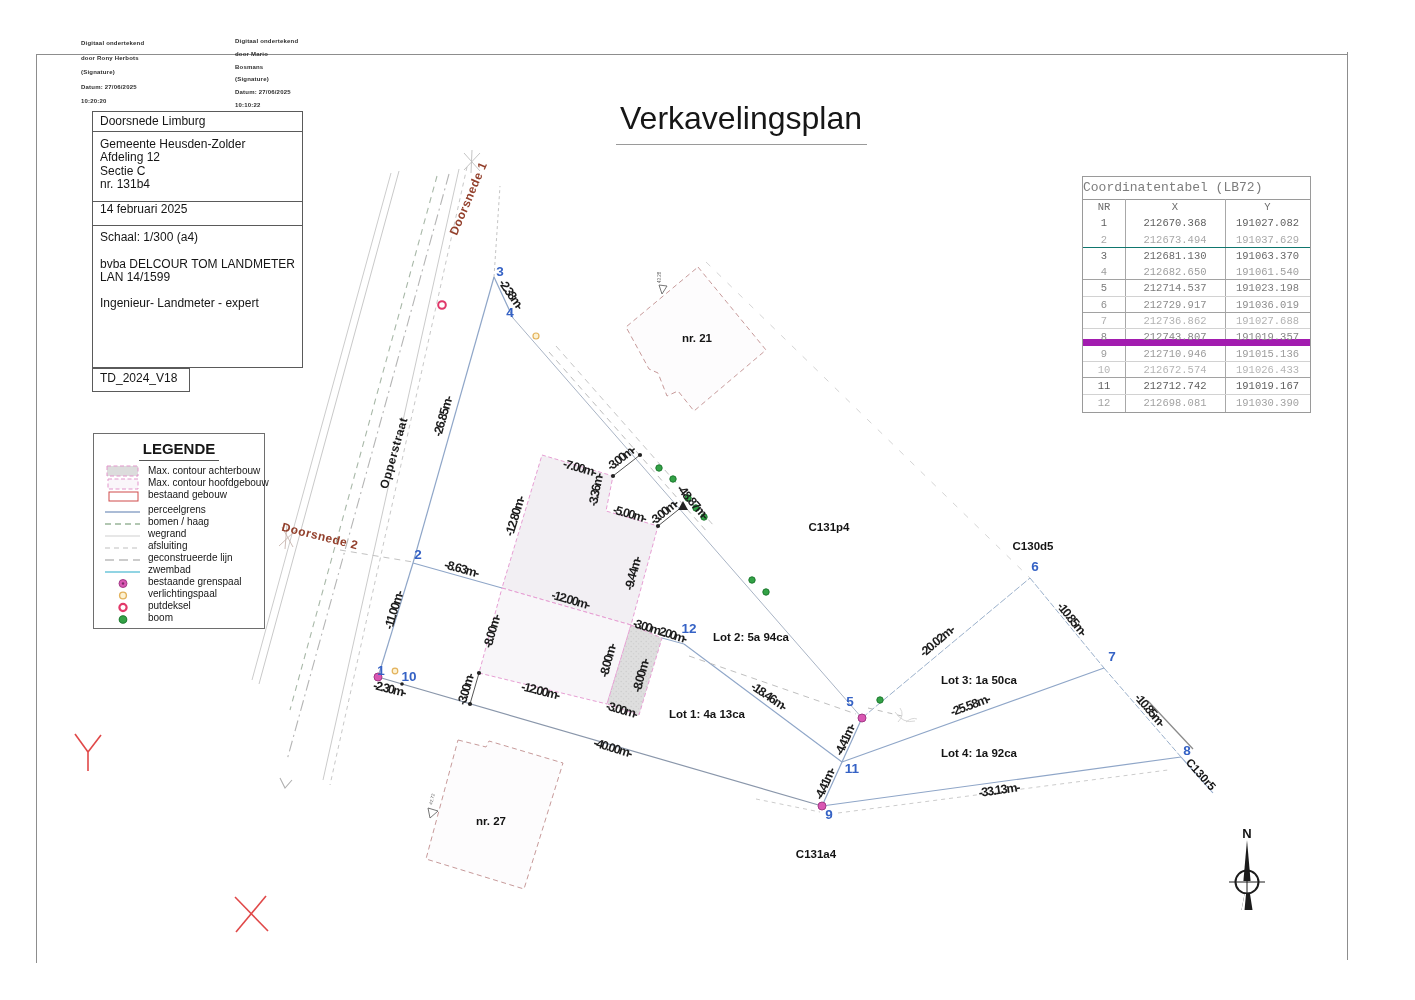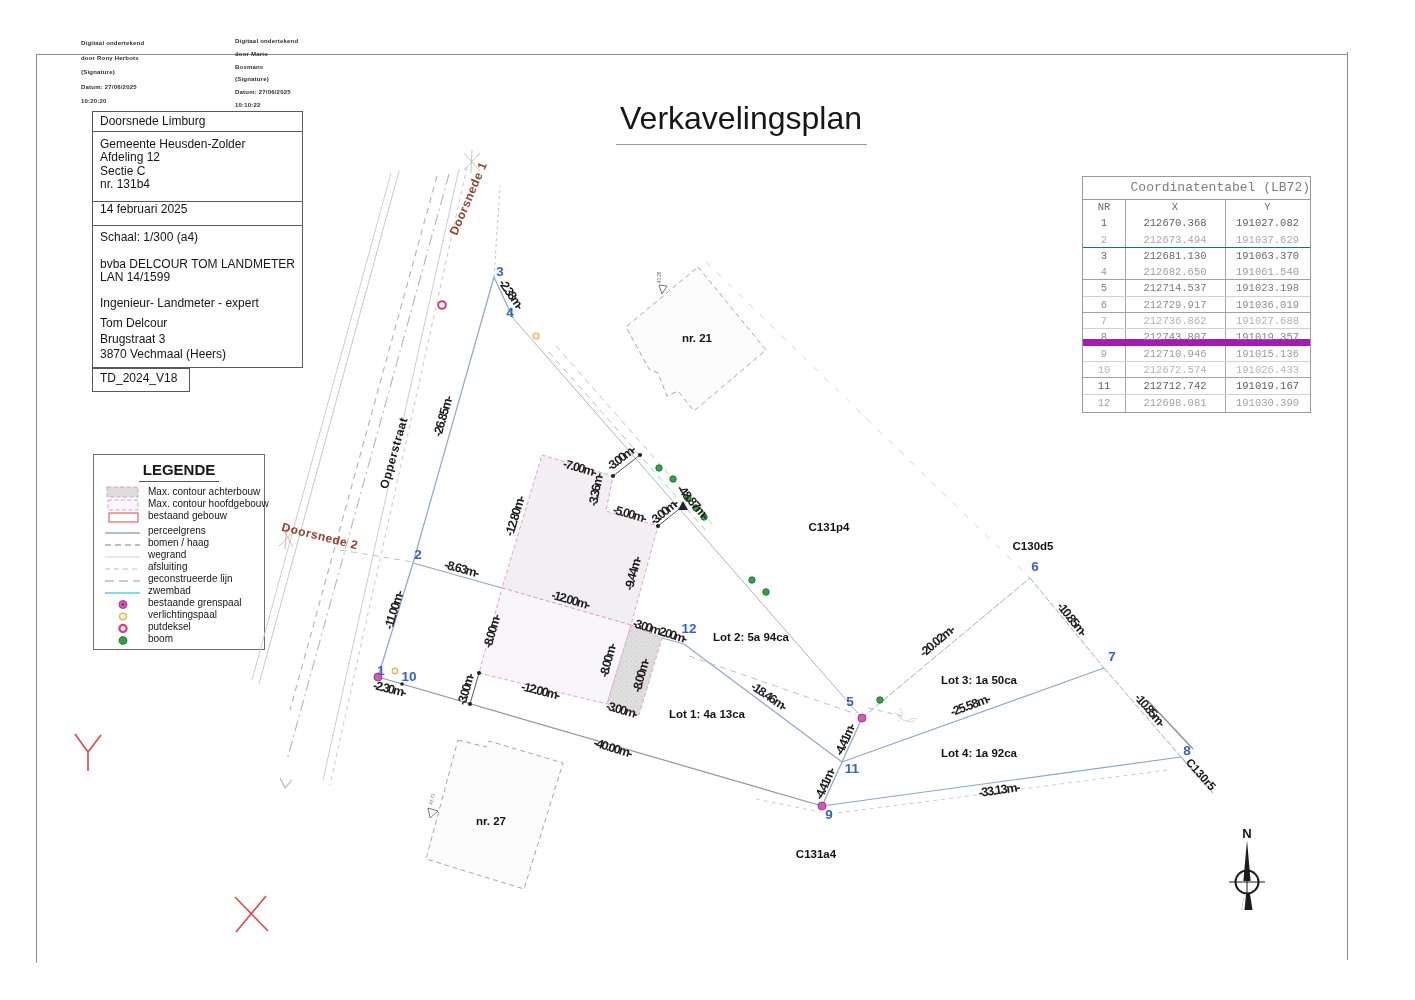--- a/index.html
+++ b/index.html
@@ -35,28 +35,27 @@
 <div class="abs ib" style="left:92px;top:131px;width:211px;height:71px;"></div>
 <div class="abs it" style="left:100px;top:138px;">Gemeente Heusden-Zolder<br>Afdeling 12<br>Sectie C<br>nr. 131b4</div>
 
 <div class="abs ib" style="left:92px;top:201px;width:211px;height:25px;"></div>
 <div class="abs it" style="left:100px;top:203px;">14 februari 2025</div>
 
 <div class="abs ib" style="left:92px;top:225px;width:211px;height:143px;"></div>
 <div class="abs it" style="left:100px;top:231px;">Schaal: 1/300 (a4)</div>
 <div class="abs it" style="left:100px;top:258px;">bvba DELCOUR TOM LANDMETER<br>LAN 14/1599</div>
 <div class="abs it" style="left:100px;top:297px;">Ingenieur- Landmeter - expert</div>
-<div class="abs it" style="left:100px;top:316px;line-height:15.5px;">Tom Delcour<br>Brugstraat 3<br>3870 Vechmaal (Heers)</div>
 
 <div class="abs ib" style="left:92px;top:368px;width:98px;height:24px;"></div>
 <div class="abs it" style="left:100px;top:372px;">TD_2024_V18</div>
 
 <div class="abs" style="left:1082px;top:176px;width:229px;height:237px;border:1px solid #9a9a9a;box-sizing:border-box;font-family:'Liberation Mono',monospace;">
 
-  <div class="abs" style="left:0;top:0;width:227px;height:22px;border-bottom:1px solid #9a9a9a;font-size:13px;color:#7d7d7d;text-align:right;line-height:22px;letter-spacing:0px;">Coordinatentabel (LB72)</div>
+  <div class="abs" style="left:0;top:0;width:227px;height:22px;border-bottom:1px solid #9a9a9a;font-size:13px;color:#7d7d7d;text-align:left;line-height:22px;letter-spacing:0px;">Coordinatentabel (LB72)</div>
 
   <div class="abs" style="left:42px;top:22px;width:0;height:213px;border-left:1px solid #a8a8a8;"></div>
   <div class="abs" style="left:142px;top:22px;width:0;height:213px;border-left:1px solid #a8a8a8;"></div>
 
   <div class="abs" style="left:0;top:22px;width:227px;font-size:10.5px;">
     <div style="box-sizing:border-box;height:16.3px;line-height:16px;color:#6b6b6b;"><span style="display:inline-block;width:42px;text-align:center;">NR</span><span style="display:inline-block;width:100px;text-align:center;">X</span><span style="display:inline-block;width:85px;text-align:center;">Y</span></div>
     <div style="box-sizing:border-box;height:16.3px;line-height:16px;color:#5e5e5e;"><span style="display:inline-block;width:42px;text-align:center;">1</span><span style="display:inline-block;width:100px;text-align:center;">212670.368</span><span style="display:inline-block;width:85px;text-align:center;">191027.082</span></div>
     <div style="box-sizing:border-box;height:16.3px;line-height:16px;color:#a9a9a9;border-bottom:1px solid #0f766e;font-family:Liberation Mono, monospace;"><span style="display:inline-block;width:42px;text-align:center;">2</span><span style="display:inline-block;width:100px;text-align:center;">212673.494</span><span style="display:inline-block;width:85px;text-align:center;">191037.629</span></div>
     <div style="box-sizing:border-box;height:16.3px;line-height:16px;color:#686868;"><span style="display:inline-block;width:42px;text-align:center;">3</span><span style="display:inline-block;width:100px;text-align:center;">212681.130</span><span style="display:inline-block;width:85px;text-align:center;">191063.370</span></div>
     <div style="box-sizing:border-box;height:16.3px;line-height:16px;color:#9d9d9d;border-bottom:1px solid #a2a2a2;"><span style="display:inline-block;width:42px;text-align:center;">4</span><span style="display:inline-block;width:100px;text-align:center;">212682.650</span><span style="display:inline-block;width:85px;text-align:center;">191061.540</span></div>
@@ -64,21 +63,21 @@
     <div style="box-sizing:border-box;height:16.3px;line-height:16px;color:#8d8d8d;border-bottom:1px solid #a2a2a2;"><span style="display:inline-block;width:42px;text-align:center;">6</span><span style="display:inline-block;width:100px;text-align:center;">212729.917</span><span style="display:inline-block;width:85px;text-align:center;">191036.019</span></div>
     <div style="box-sizing:border-box;height:16.3px;line-height:16px;color:#b2b2b2;border-bottom:1px solid #d2d2d2;"><span style="display:inline-block;width:42px;text-align:center;">7</span><span style="display:inline-block;width:100px;text-align:center;">212736.862</span><span style="display:inline-block;width:85px;text-align:center;">191027.688</span></div>
     <div style="box-sizing:border-box;height:16.3px;line-height:16px;color:#868686;border-bottom:7px solid #a21caf;"><span style="display:inline-block;width:42px;text-align:center;">8</span><span style="display:inline-block;width:100px;text-align:center;">212743.807</span><span style="display:inline-block;width:85px;text-align:center;">191019.357</span></div>
     <div style="box-sizing:border-box;height:16.3px;line-height:16px;color:#9b9b9b;border-bottom:1px solid #d2d2d2;"><span style="display:inline-block;width:42px;text-align:center;">9</span><span style="display:inline-block;width:100px;text-align:center;">212710.946</span><span style="display:inline-block;width:85px;text-align:center;">191015.136</span></div>
     <div style="box-sizing:border-box;height:16.3px;line-height:16px;color:#b5b5b5;border-bottom:1px solid #a2a2a2;"><span style="display:inline-block;width:42px;text-align:center;">10</span><span style="display:inline-block;width:100px;text-align:center;">212672.574</span><span style="display:inline-block;width:85px;text-align:center;">191026.433</span></div>
     <div style="box-sizing:border-box;height:16.3px;line-height:16px;color:#5e5e5e;border-bottom:1px solid #d2d2d2;"><span style="display:inline-block;width:42px;text-align:center;">11</span><span style="display:inline-block;width:100px;text-align:center;">212712.742</span><span style="display:inline-block;width:85px;text-align:center;">191019.167</span></div>
     <div style="box-sizing:border-box;height:16.3px;line-height:16px;color:#a2a2a2;"><span style="display:inline-block;width:42px;text-align:center;">12</span><span style="display:inline-block;width:100px;text-align:center;">212698.081</span><span style="display:inline-block;width:85px;text-align:center;">191030.390</span></div>
   </div>
 </div>
 
-<div class="abs" style="left:93px;top:433px;width:172px;height:196px;border:1px solid #6e6e6e;box-sizing:border-box;margin-top:21px;">
+<div class="abs" style="left:93px;top:433px;width:172px;height:196px;border:1px solid #6e6e6e;box-sizing:border-box;">
 
   <div class="abs" style="left:0;top:6px;width:170px;text-align:center;font-size:15px;font-weight:bold;color:#161616;">LEGENDE</div>
   <div class="abs" style="left:45px;top:26px;width:80px;border-top:1.4px solid #555;"></div>
 
   <div class="abs" style="left:54px;top:31px;font-size:10px;line-height:11.95px;color:#161616;white-space:nowrap;">Max. contour achterbouw<br>Max. contour hoofdgebouw<br>bestaand gebouw</div>
   <div class="abs" style="left:54px;top:70px;font-size:10px;line-height:12px;color:#161616;white-space:nowrap;">perceelgrens<br>bomen / haag<br>wegrand<br>afsluiting<br>geconstrueerde lijn<br>zwembad<br>bestaande grenspaal<br>verlichtingspaal<br>putdeksel<br>boom</div>
 
   <svg class="abs" style="left:0;top:0;" width="170" height="194" viewBox="0 0 170 194">
 
     <rect x="13" y="32" width="31" height="10" fill="#dcdcdc" stroke="#e295cb" stroke-width="1" stroke-dasharray="4,2.5"></rect>

